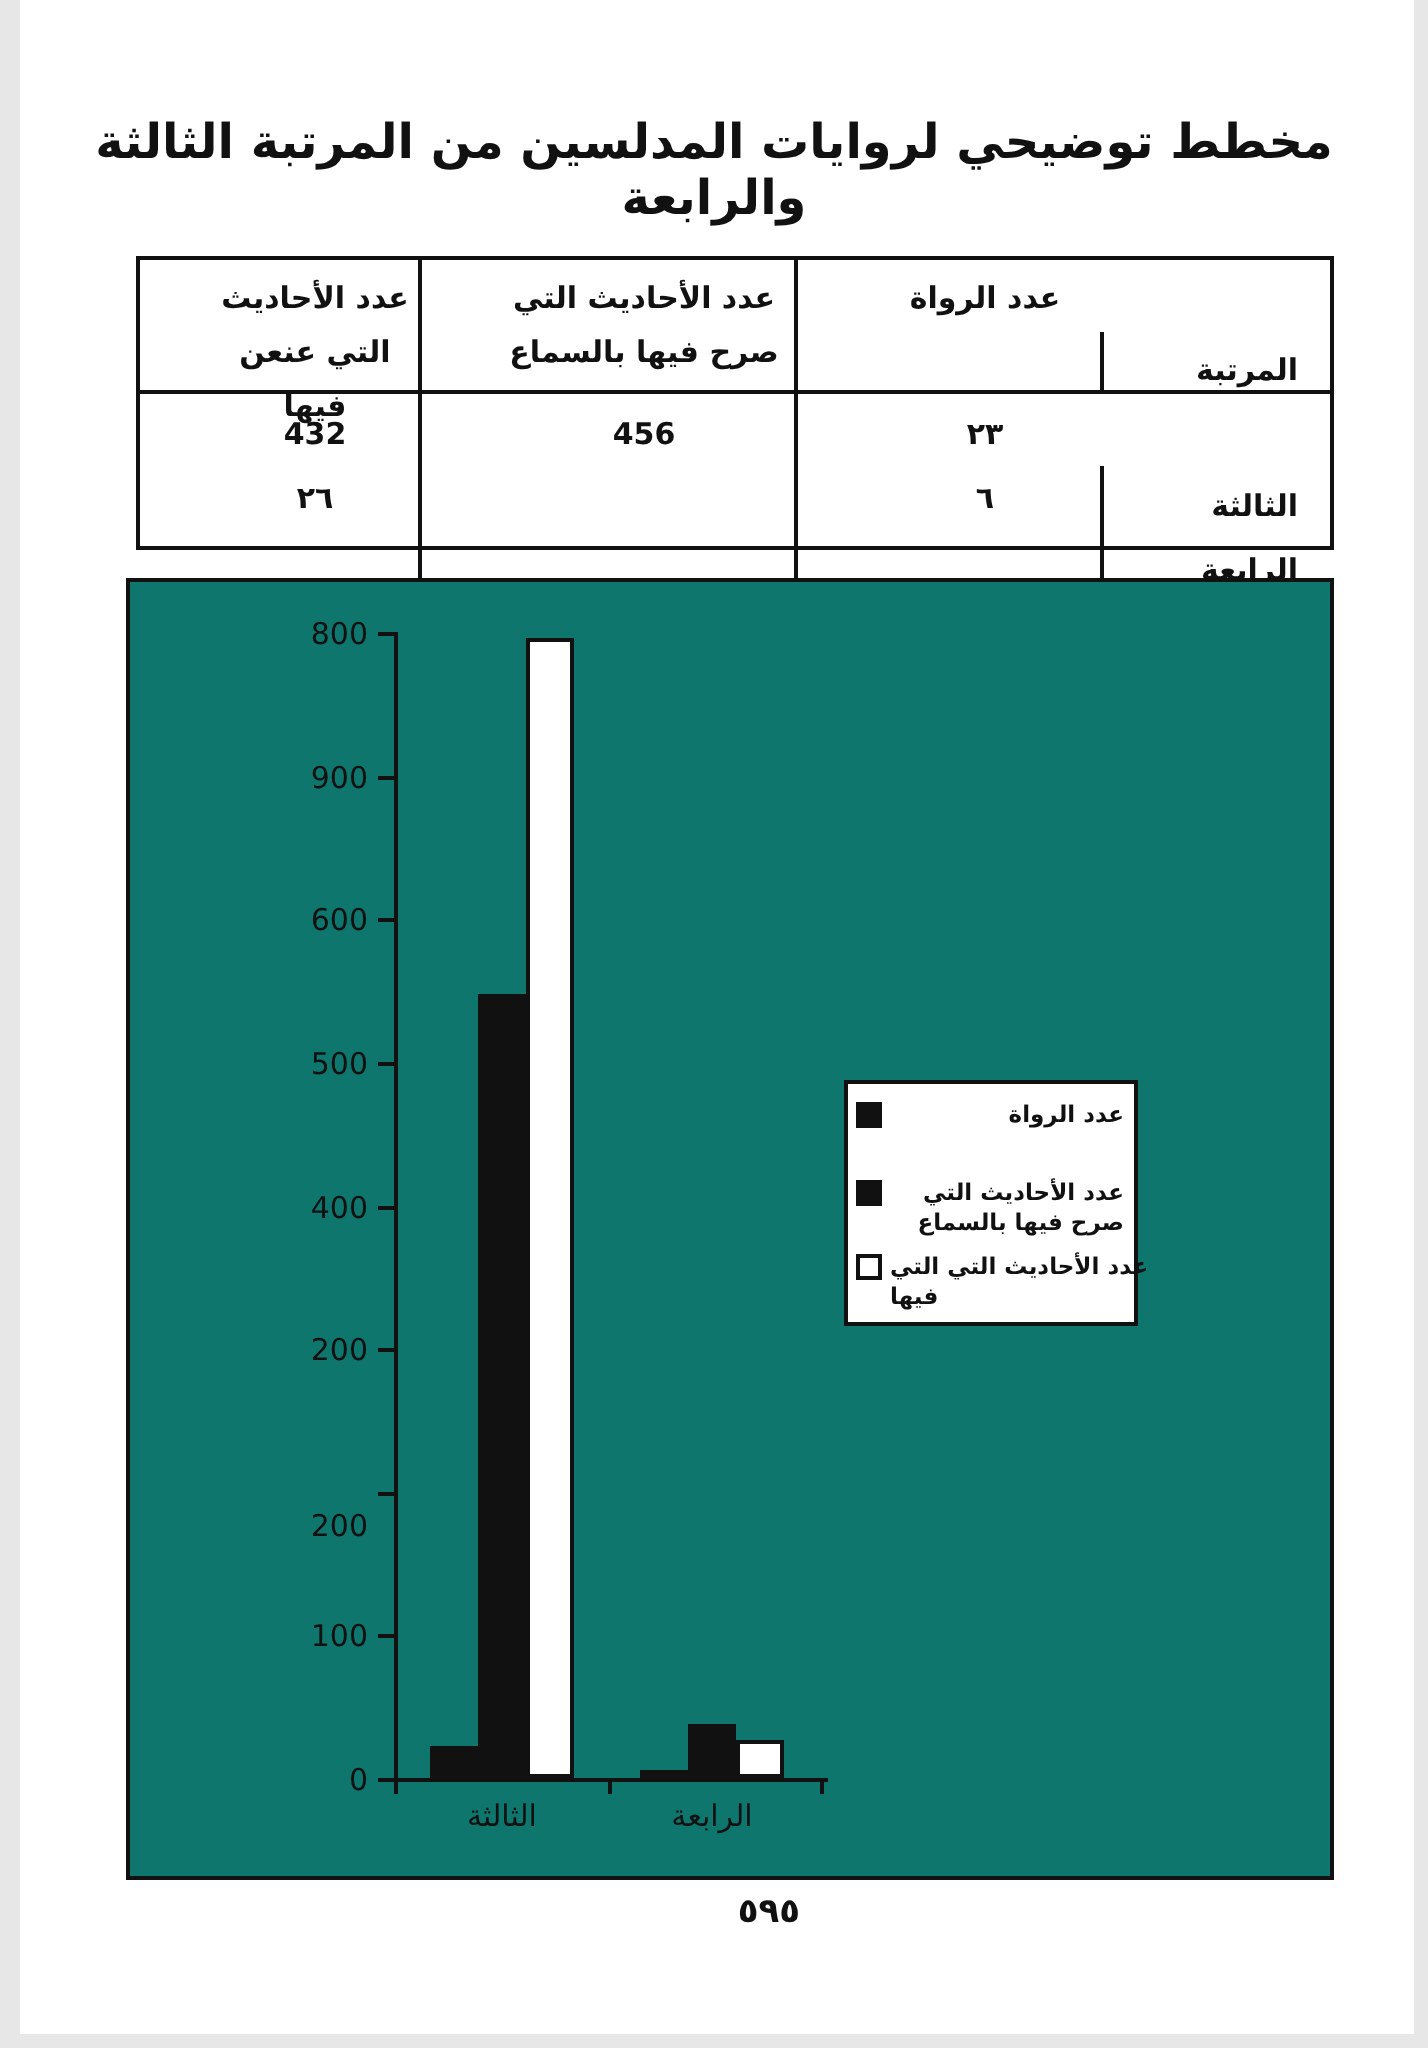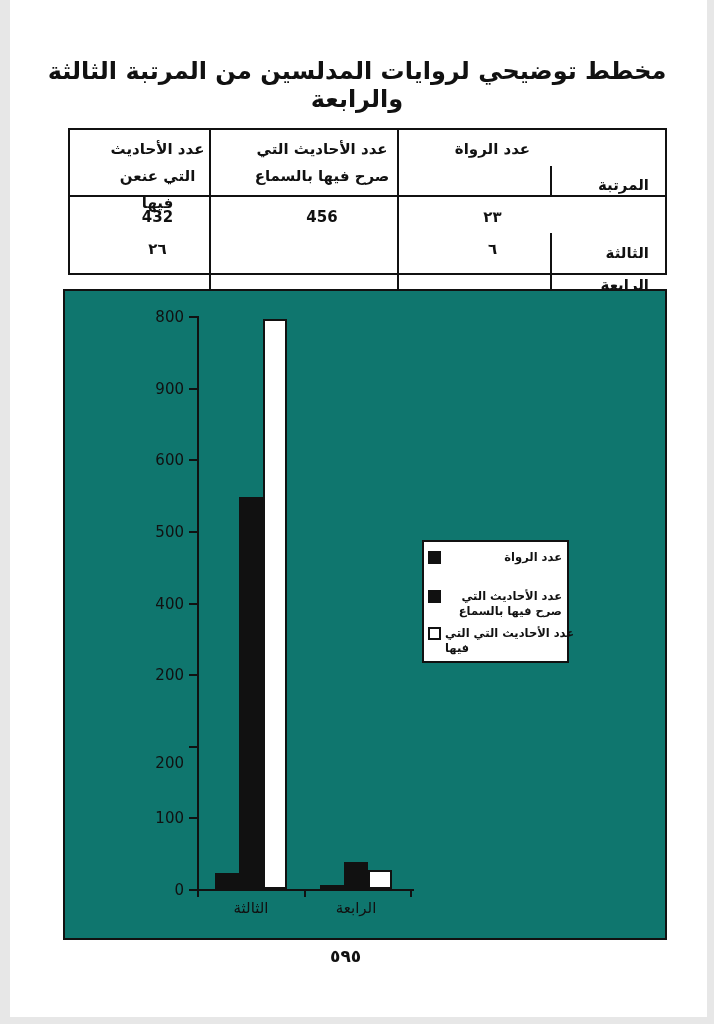--- a/index.html
+++ b/index.html
@@ -72,21 +72,21 @@
     direction:rtl;font-size:11.5px;font-weight:bold;line-height:15px;
     margin-left:4px;flex:1;white-space:nowrap;
   }
   .legend-text.align-right{text-align:right;padding-left:2px;}
   .legend-text.align-left{text-align:left;}
   .li-1{margin-bottom:24px;}
   .li-2{margin-bottom:7px;}
 
   .page-number{
     position:absolute;left:330px;top:946px;width:70px;
-    text-align:left;font-size:17px;font-weight:bold;direction:rtl;
+    text-align:right;font-size:17px;font-weight:bold;direction:rtl;
   }
 </style>
 </head>
 <body>
 
 <div class="page">
 
   <div class="edge edge-left"></div>
   <div class="edge edge-right"></div>
   <div class="edge edge-bottom"></div>

